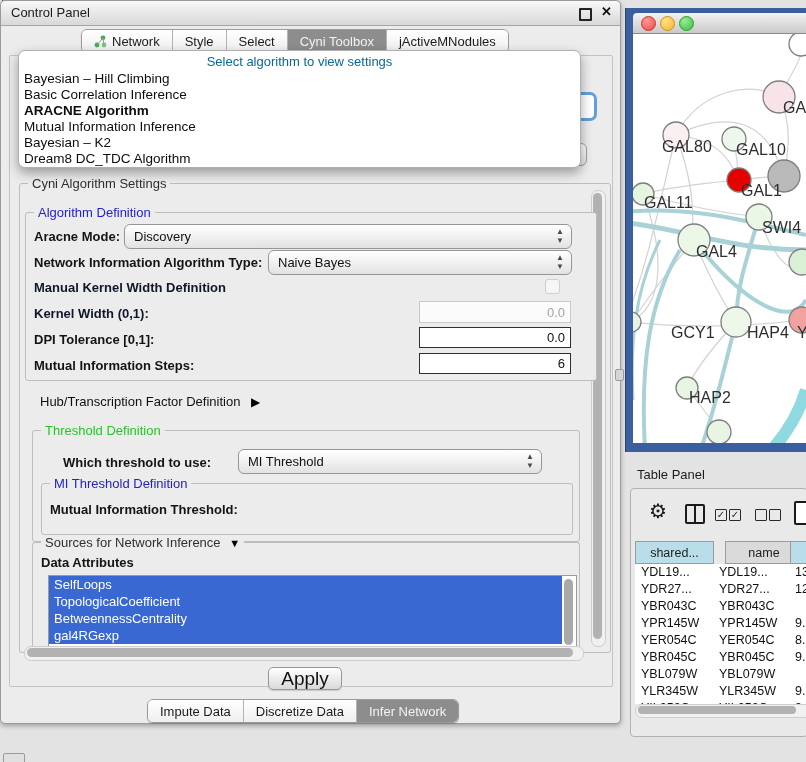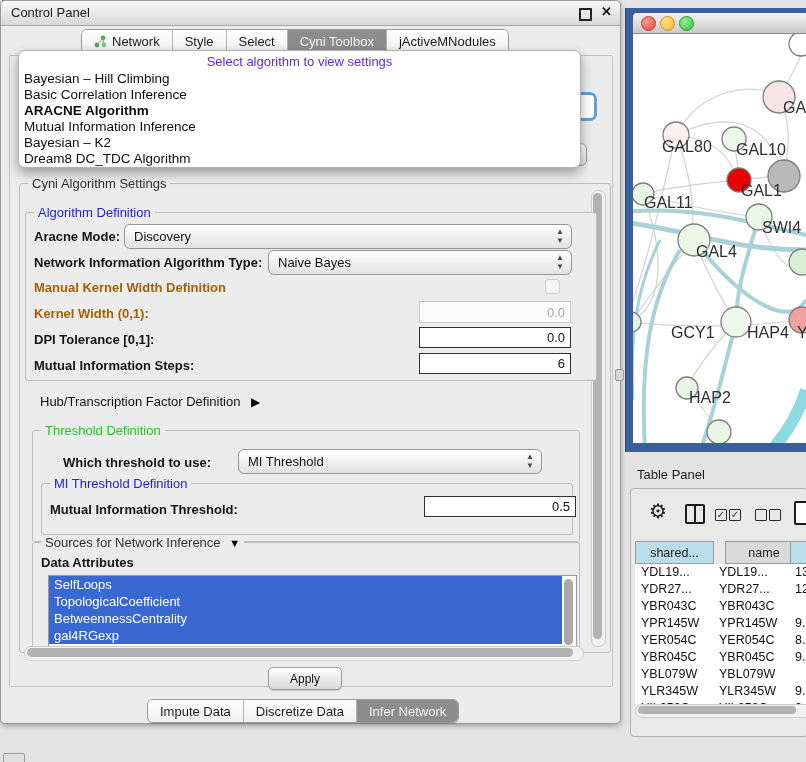--- a/index.html
+++ b/index.html
@@ -19,56 +19,56 @@
   .tabstrip{display:flex;height:22px;border:1px solid #9b9b9b;border-radius:6px;overflow:hidden;
       background:#fff;box-shadow:0 1px 1px rgba(0,0,0,.15);}
   .tab{display:flex;align-items:center;padding:0 12px;font-size:13px;color:#1b1b1b;
       background:linear-gradient(#ffffff,#efefef);white-space:nowrap;}
   .tab + .tab{border-left:1px solid #b3b3b3;}
   .tab.sel{background:#8d8d8d;color:#f3f3f3;}
   .tab .ticon{margin-right:5px;display:inline-block;width:13px;height:13px;}
   
   .popup{left:17px;top:57px;width:561px;height:116px;background:#fff;border:1px solid #b0b0b0;
       border-radius:7px;box-shadow:0 5px 12px rgba(0,0,0,.35);z-index:30;}
-  .popup-hint{top:3px;width:100%;text-align:center;font-size:13px;color:#6d28d9;}
+  .popup-hint{top:3px;width:100%;text-align:center;font-size:13px;color:#0369a1;}
   .pitem{left:5px;font-size:13.5px;color:#0d0d0d;white-space:nowrap;}
   .pitem.b{font-weight:bold;}
   
   .frag-blue{left:558px;top:99px;width:32px;height:23px;border:3px solid #61a1d8;border-radius:7px;
       background:#fff;z-index:20;}
   .frag-combo{left:536px;top:150px;width:48px;height:21px;border:1px solid #9e9e9e;border-radius:6px;
       background:linear-gradient(#fff,#e4e4e4);z-index:20;}
   
   .group{border:1px solid #bdbdbd;border-radius:3px;background:#ececec;}
   .gtitle{position:absolute;top:-8px;left:8px;background:#ececec;padding:0 4px;font-size:13px;
       color:#2f2f2f;white-space:nowrap;}
   .gtitle.blue{color:#2222cf;}
   .gtitle.green{color:#27c427;}
   .lbl{font-size:13px;font-weight:bold;color:#141414;white-space:nowrap;}
-  .lbl.dis{color:#a16207;}
+  .lbl.dis{color:#0f172a;}
   .combo{border:1px solid #969696;border-radius:6px;background:linear-gradient(#ffffff,#e2e2e2);
       font-size:13px;color:#111;display:flex;align-items:center;padding-left:9px;
       box-shadow:inset 0 1px 0 #fff;}
   .spin{position:absolute;right:7px;top:2px;display:flex;flex-direction:column;line-height:9px;
       font-size:8px;color:#4a4a4a;}
   .tfield{border:1.5px solid #303030;background:#fff;font-size:13px;color:#111;
       text-align:right;padding:0 5px;display:flex;align-items:center;justify-content:flex-end;}
   .tfield.dis{border:1px solid #c9c9c9;background:#fbfbfb;color:#a6a6a6;}
   .chk{width:13px;height:13px;border:1.5px solid #cfcfcf;border-radius:3px;background:#f6f6f6;}
   .twisty{font-size:13px;color:#111;white-space:nowrap;}
   .tri{font-size:12px;margin-left:7px;color:#000;}
   
   .sb-track{background:#f1f1f1;border:1px solid #cdcdcd;border-radius:7px;}
   .sb-thumb{background:#b2b2b2;border-radius:6px;}
   
   .attr-list{background:#fff;border:1px solid #9a9a9a;overflow:hidden;}
   .attr-item{height:17px;background:#3a68d2;color:#fff;font-size:13px;line-height:17px;
       padding-left:5px;white-space:nowrap;}
   .btn{border:1px solid #989898;border-radius:5px;background:linear-gradient(#ffffff,#d9d9d9);
-      font-size:12px;color:#111;display:flex;align-items:center;justify-content:center;
+      font-size:19px;color:#111;display:flex;align-items:center;justify-content:center;
       box-shadow:0 1px 1px rgba(0,0,0,.15);}
   
   .netframe{left:625px;top:8px;width:181px;height:444px;background:#3b5f9e;border-left:1px solid #27426f;}
   .net-titlebar{left:633px;top:13px;width:173px;height:20px;background:linear-gradient(#f3f3f3,#c9c9c9);
       border-bottom:1px solid #8a8a8a;border-top-left-radius:4px;}
   .light{width:13px;height:13px;border-radius:50%;top:3px;}
   .net-content{left:633px;top:34px;width:173px;height:409px;background:#fff;overflow:hidden;}
   .nlabel{position:absolute;font-size:16px;color:#2e2e2e;white-space:nowrap;}
   
   .tp-title{left:637px;top:467px;font-size:13px;color:#1c1c1c;}
@@ -197,21 +197,20 @@
           <span>MI Threshold</span>
           <span class="spin">
               <span>▲</span>
               <span>▼</span>
             </span>
         </div>
 
         <div class="abs group" style="left:8px;top:52px;width:530px;height:50px;">
           <span class="gtitle blue">MI Threshold Definition</span>
           <span class="abs lbl" style="left:8px;top:18px;">Mutual Information Threshold:</span>
-          <div class="abs tfield" style="left:382px;top:12px;width:140px;height:19px;">0.5</div>
         </div>
       </div>
 
       <div class="abs group" style="left:12px;top:358px;width:546px;height:118px;border-bottom:none;">
         <span class="gtitle">
           <span>Sources for Network Inference</span>
           <span class="tri" style="font-size:11px;margin-left:5px;">▼</span>
         </span>
         <span class="abs lbl" style="left:8px;top:12px;">Data Attributes</span>
         <div class="abs attr-list" style="left:15px;top:32px;width:527px;height:84px;border-bottom:none;">

